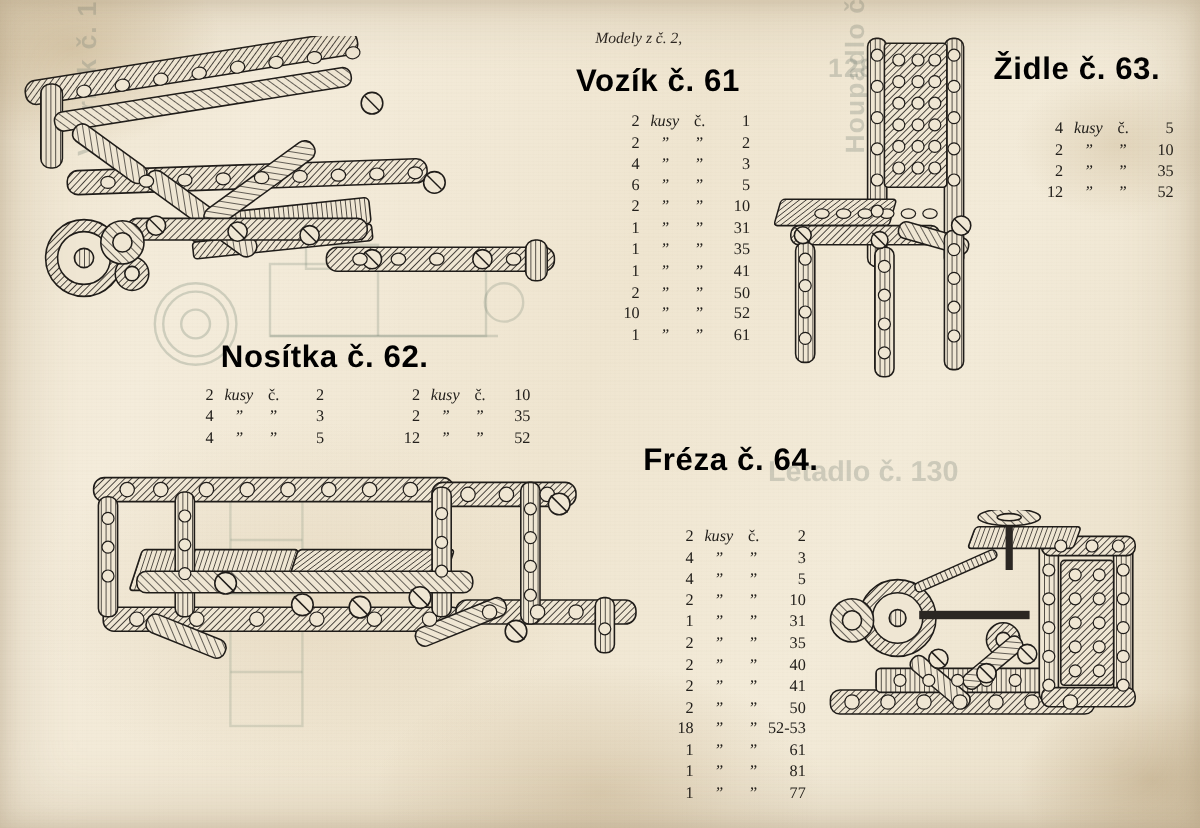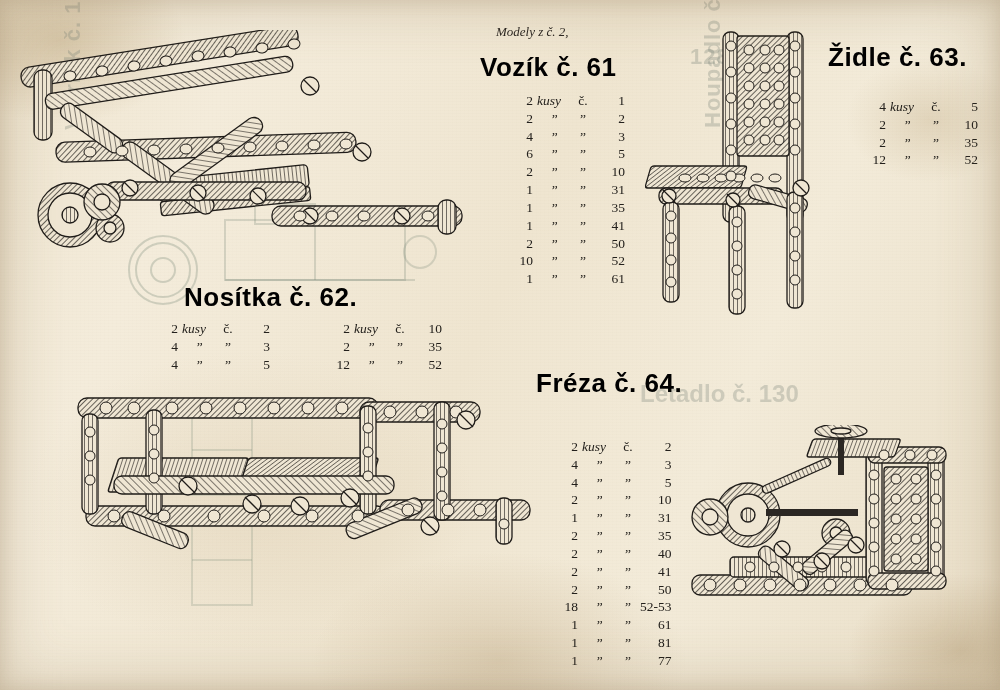--- a/index.html
+++ b/index.html
@@ -88,21 +88,21 @@
   }
   .parts td {
     padding: 0 2px;
     line-height: 1.32;
     white-space: nowrap;
   }
   .parts td.qty { text-align: right; width: 26px; }
   .parts td.w1  { text-align: center; width: 34px; font-style: italic; }
   .parts td.w2  { text-align: center; width: 16px; }
   .parts td.num { text-align: right; width: 30px; }
-  .parts td.w1i { width: 34px; font-style: italic; margin-top: 36px; }
+  .parts td.w1i { text-align: center; width: 34px; font-style: italic; margin-top: 36px; }
 
   
   .fig {
     position: absolute;
   }
 </style>
 </head>
 <body>
 
 <div id="page">

